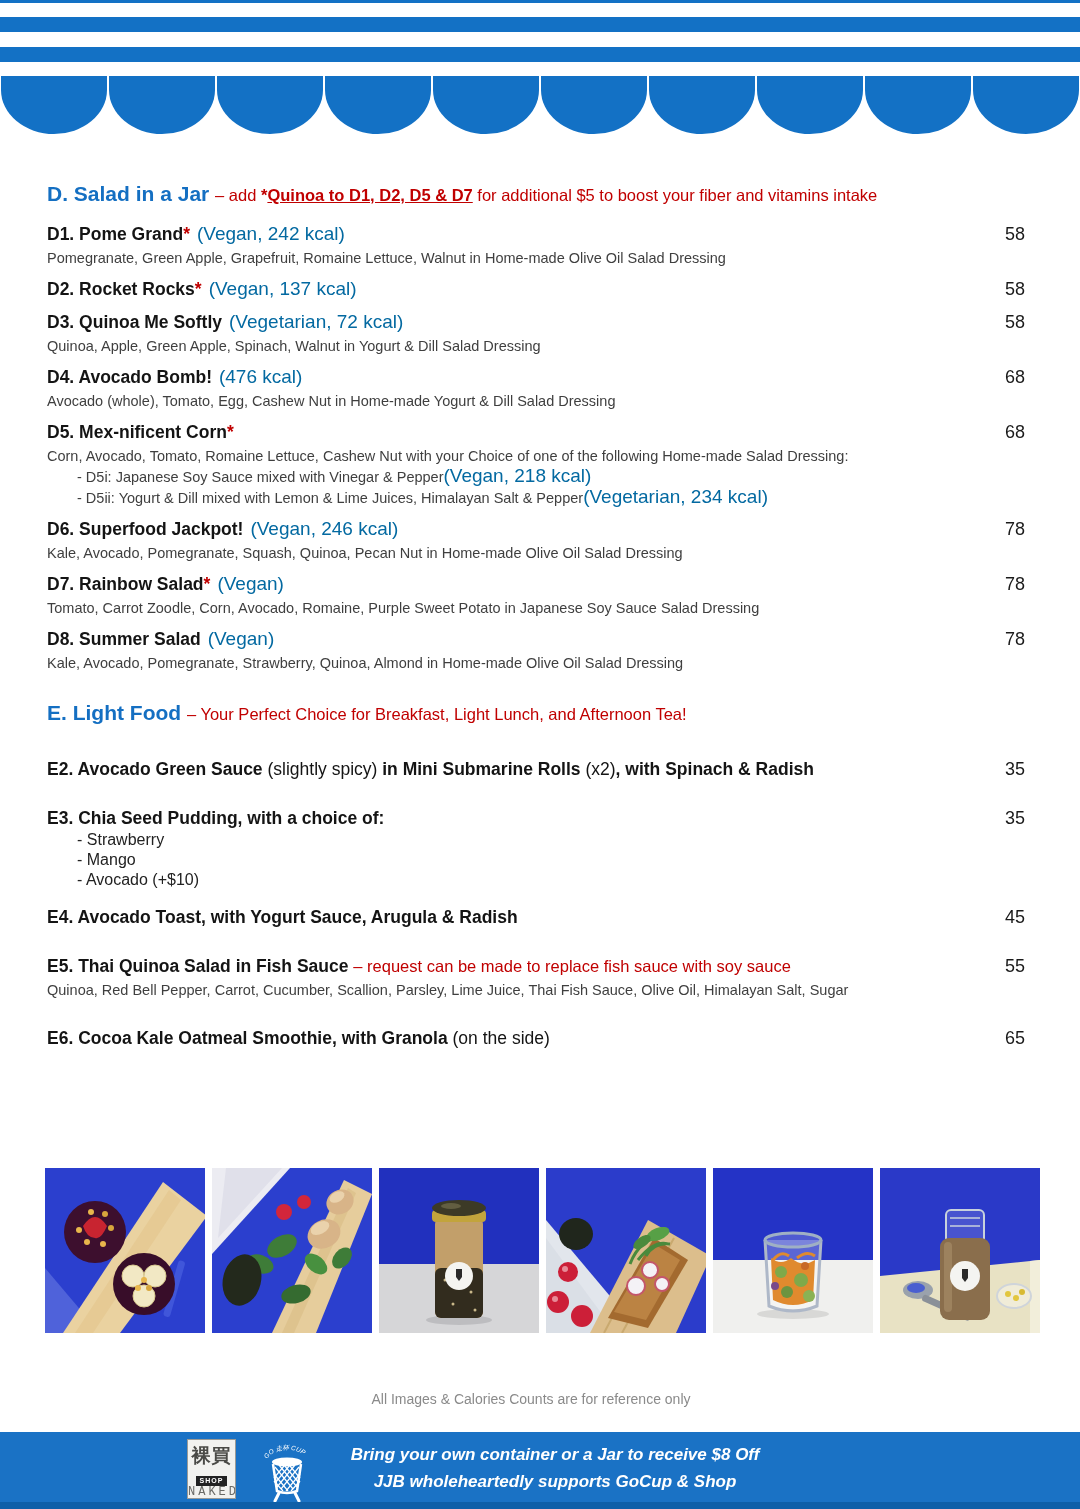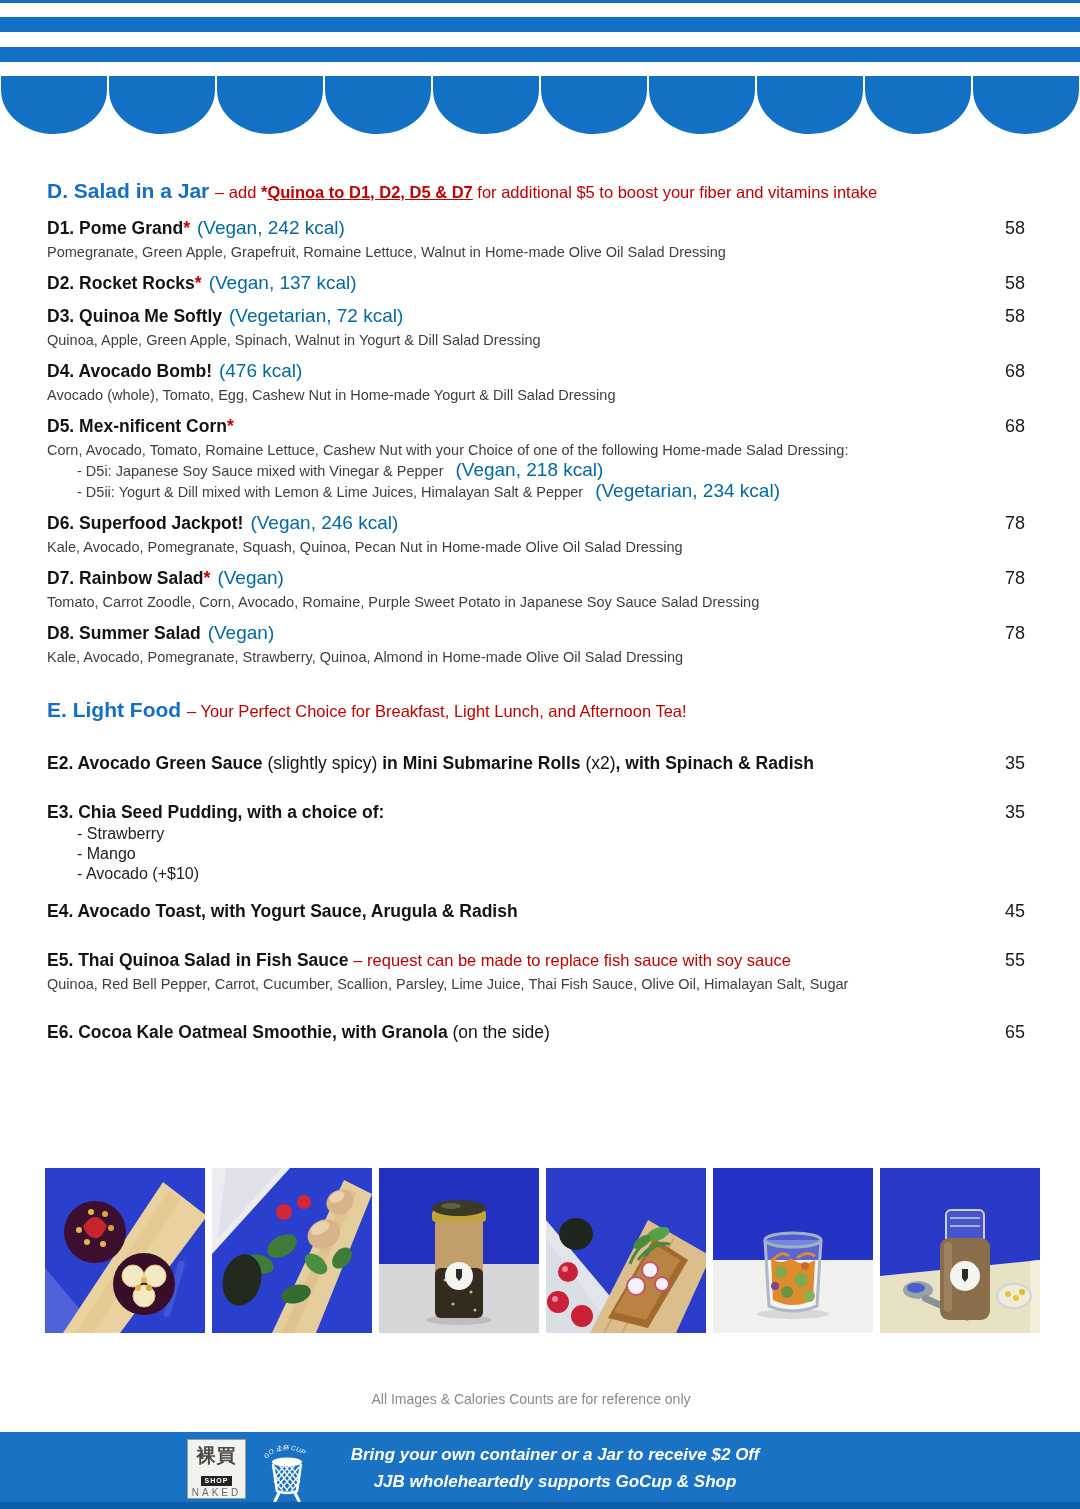--- a/index.html
+++ b/index.html
@@ -12,60 +12,60 @@
   .st{width:100%;}
   .st.b{background:#1371C5;}
   .scallops{display:flex;}
   .scallop{width:106px;height:58px;margin:0 1px;background:#1371C5;
            border-radius:0 0 53px 53px / 0 0 44px 44px;}
 
   
   .sec{position:absolute;left:47px;width:978px;}
   #secD{top:176px;}
   #secE{top:695px;}
-  .sec-head{font-size:21px;line-height:30px;}
+  .sec-head{font-size:21px;line-height:36px;}
   .sec-title{color:#146FC2;font-weight:bold;}
   .sec-sub{color:#C00000;font-size:16.5px;font-weight:400;}
   .sec-sub b{font-weight:bold;}
   .sec-sub u{text-decoration:underline;}
 
   .d-item{margin-top:10px;}
   .row{display:flex;align-items:baseline;}
   .ttl{font-size:17.5px;line-height:23px;font-weight:bold;color:#141414;}
   .star{color:#C00000;font-weight:bold;font-size:17.5px;}
   .note{color:#0369a1;font-size:19px;font-weight:400;margin-left:7px;}
   .price{margin-left:auto;min-width:44px;text-align:right;font-size:18px;color:#1a1a1a;}
   .desc{font-size:14.5px;line-height:19px;color:#3F3F3F;margin-top:3px;}
   .opt{font-size:14.5px;line-height:20px;color:#3F3F3F;margin-left:30px;}
-  .opt .note{margin-left:12px;}
+  .opt .note{margin-left:0;}
 
   .e-item{margin-top:26px;}
   .e-item.first{margin-top:39px;}
   .e-item.tight{margin-top:16px;}
   .e-item.last{margin-top:27px;}
   .e-reg{font-weight:400;}
   .e-red{color:#C00000;font-weight:400;font-size:16.5px;}
   .e-opt{font-size:16px;line-height:20px;color:#222;margin-left:30px;}
 
   
   .photos{position:absolute;left:45px;top:1168px;display:flex;gap:7px;}
   .photos svg{display:block;}
 
   .caption{position:absolute;top:1391px;left:0;width:1062px;text-align:center;
            font-size:14px;color:#8a8a8a;}
 
   
   .footer{position:absolute;top:1432px;left:0;width:1080px;height:77px;background:#1A72C5;}
   .footer:after{content:"";position:absolute;left:0;bottom:0;width:100%;height:7px;background:#0F5FA8;}
-  .sn-logo{position:absolute;left:187px;top:7px;width:59px;height:60px;background:#f2f2ef;
+  .sn-logo{position:absolute;left:187px;top:7px;width:49px;height:60px;background:#f2f2ef;
            border:1px solid #9a9a96;box-sizing:border-box;text-align:center;overflow:hidden;}
   .sn-cn{font-size:19px;font-weight:bold;color:#4a4a46;letter-spacing:1px;line-height:26px;margin-top:3px;}
   .sn-shop{display:inline-block;background:#222;color:#fff;font-size:7px;font-weight:bold;
            padding:1px 4px;line-height:8px;letter-spacing:1px;}
-  .sn-naked{font-size:10px;color:#6a6a66;letter-spacing:3px;line-height:11px;}
+  .sn-naked{font-size:12px;color:#6a6a66;letter-spacing:3px;line-height:11px;font-family:Liberation Mono, monospace;}
   .gocup{position:absolute;left:262px;top:5px;}
   .foot-text{position:absolute;left:330px;top:9px;width:450px;text-align:center;color:#ffffff;
              font-style:italic;font-weight:bold;font-size:17px;line-height:27px;}
 </style>
 </head>
 <body>
 
 <div class="page">
 
   <div class="awning">
@@ -375,18 +375,18 @@
         <line x1="37" y1="30" x2="19" y2="52"></line>
           <line x1="33" y1="28" x2="15" y2="50"></line>
         <line x1="28" y1="28" x2="13" y2="46"></line>
           <line x1="22" y1="29" x2="12" y2="41"></line>
         <line x1="38" y1="37" x2="24" y2="54"></line>
           <line x1="38" y1="44" x2="29" y2="54"></line>
       </g>
       <path d="M17,56 L13,64 M33,56 L37,64" stroke="#fff" stroke-width="3" stroke-linecap="round"></path>
     </svg>
     <div class="foot-text">
-      <div>Bring your own container or a Jar to receive $2 Off</div>
+      <div>Bring your own container or a Jar to receive $8 Off</div>
       <div>JJB wholeheartedly supports GoCup &amp; Shop Nakedcampaign!</div>
     </div>
   </div>
 
 </div>
 
 </body></html>

